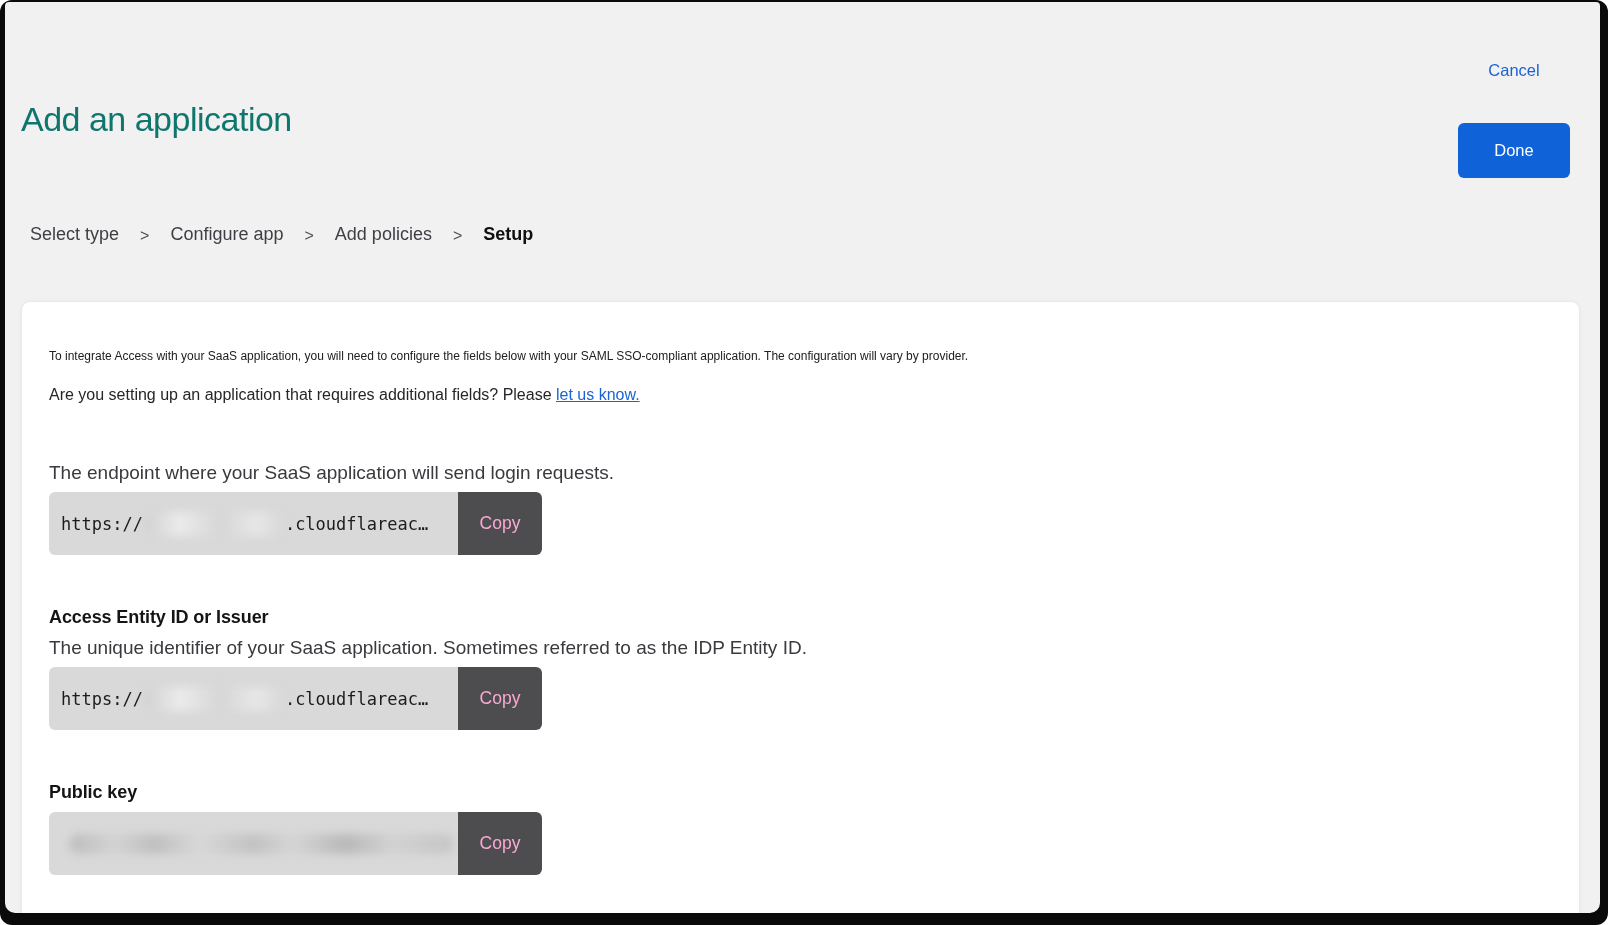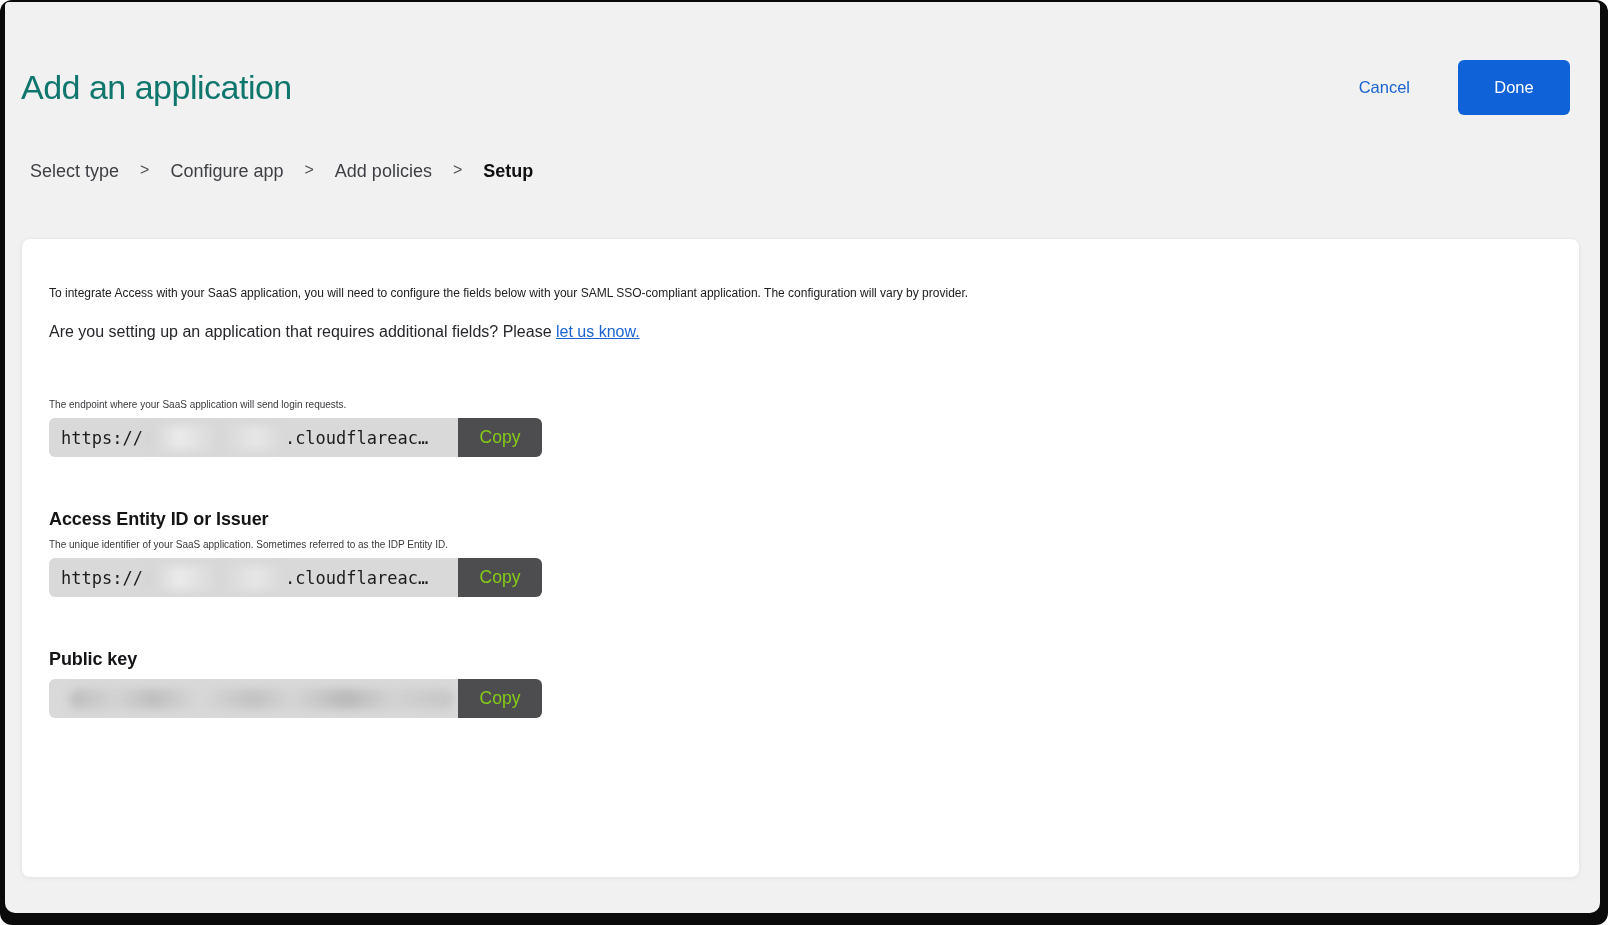--- a/index.html
+++ b/index.html
@@ -24,37 +24,37 @@
 
   
   .topbar {
     display: flex; justify-content: space-between; align-items: center;
     margin: 58px 30px 0 16px;
   }
   .page-title {
     font-size: 34px; font-weight: 400; color: #0f766e;
     letter-spacing: -0.5px; line-height: 1.2;
   }
-  .actions { display: flex; align-items: center; gap: 42px; }
+  .actions { display: flex; align-items: center; gap: 42px; flex-direction: column; }
   .cancel-link {
     color: #1b63d2; font-size: 16.5px; cursor: pointer;
     background: none; border: none; font-family: inherit;
   }
   .done-btn {
     background: #1062d9; color: #ffffff; border: none;
     font-family: inherit; font-size: 16.5px;
     width: 112px; height: 55px; border-radius: 6px;
     cursor: pointer;
   }
 
   
   .breadcrumb {
     margin: 46px 0 0 25px;
     font-size: 18px; color: #3d3f44;
-    display: flex; align-items: flex-start; gap: 21px;
+    display: flex; align-items: flex-end; gap: 21px;
   }
   .crumb { cursor: pointer; }
   .crumb.active { font-weight: 700; color: #0f0f12; }
   .crumb-sep { color: #4b4d52; font-size: 16px; }
 
   
   .card {
     margin: 56px 20px 0 16px;
     background: #ffffff;
     border: 1px solid #e9e9ea;
@@ -80,40 +80,40 @@
   }
 
   
   .field-group { margin-top: 52px; }
   .field-group.first { margin-top: 58px; }
   .field-label {
     font-size: 18px; font-weight: 700; color: #141417;
     margin: 0 0 9px 0; letter-spacing: -0.1px;
   }
   .field-desc {
-    font-size: 10px; color: #3a3a3e; margin: 0 0 8px 0;
+    font-size: 19px; color: #3a3a3e; margin: 0 0 8px 0;
   }
   .value-row {
     display: flex; align-items: stretch;
-    width: 493px; height: 39px;
+    width: 493px; height: 63px;
   }
   .value-box {
     flex: 1;
     background: #d9d9d9;
     border-radius: 6px 0 0 6px;
     display: flex; align-items: center;
     padding: 0 6px 0 12px;
     overflow: hidden; white-space: nowrap;
     font-family: "DejaVu Sans Mono", monospace;
     font-size: 17px; color: #1c1c1e;
     cursor: text;
   }
   .copy-btn {
     width: 84px;
-    background: #4d4d4f; color: #84cc16;
+    background: #4d4d4f; color: #f9a8d4;
     border: none; font-family: "Liberation Sans", sans-serif;
     font-size: 17.5px;
     border-radius: 0 6px 6px 0;
     cursor: pointer;
   }
   .redact-short {
     display: inline-block;
     width: 138px; height: 24px;
     margin: 0 2px;
     border-radius: 12px;

